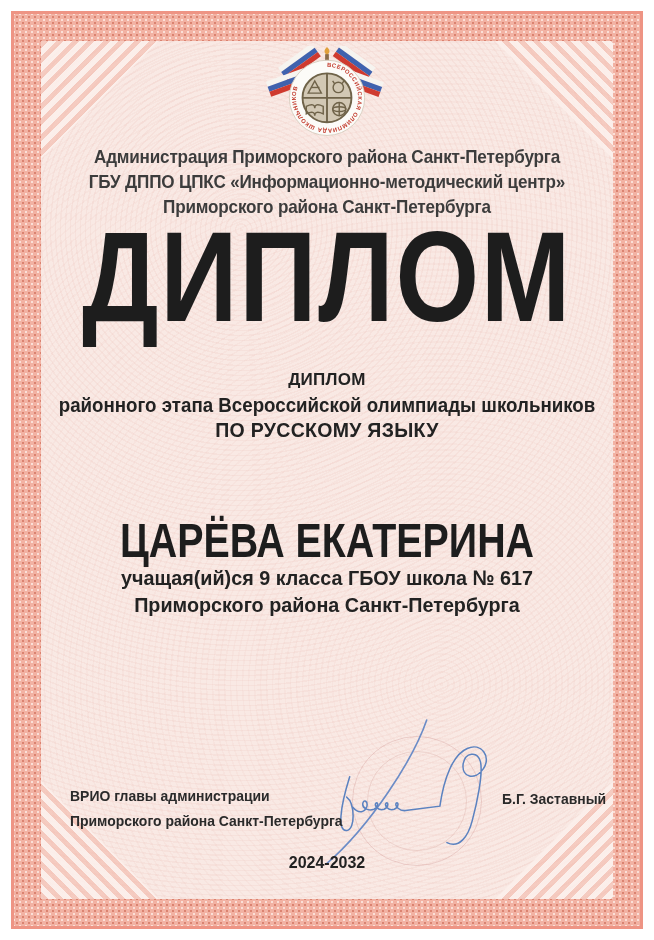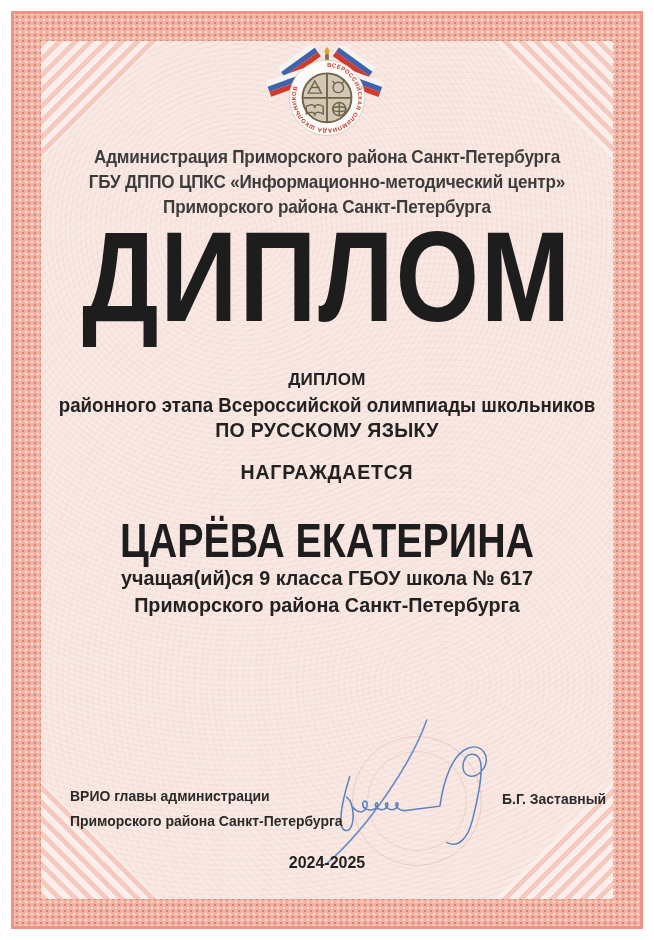--- a/index.html
+++ b/index.html
@@ -185,21 +185,20 @@
       <div>ГБУ ДППО ЦПКС «Информационно-методический центр»</div>
       <div>Приморского района Санкт-Петербурга</div>
     </div>
 
     <div class="diploma-title">ДИПЛОМ</div>
 
     <div class="award-status">ДИПЛОМ</div>
     <div class="award-stage">районного этапа Всероссийской олимпиады школьников</div>
     <div class="award-subject">ПО РУССКОМУ ЯЗЫКУ</div>
 
-    <div class="awarded-label">НАГРАЖДАЕТСЯ</div>
 
     <div class="recipient-name">ЦАРЁВА ЕКАТЕРИНА</div>
     <div class="recipient-details">
       <div>учащая(ий)ся 9 класса ГБОУ школа № 617</div>
       <div>Приморского района Санкт-Петербурга</div>
     </div>
 
     <div class="stamp"></div>
 
     <svg class="signature-svg" viewBox="0 0 175 150">
@@ -207,16 +206,16 @@
       <path d="M27,60 C17,92 15,114 24,113 C33,112 32,86 24,80" stroke="#5b82c0" stroke-width="1.5" fill="none" stroke-linecap="round"></path>
       <path d="M30,90 C36,97 42,95 44,89 C45,84 41,82 40,86 C39,91 45,94 51,92 C56,90 55,84 53,86 C51,88 55,94 61,92 C66,90 65,84 63,86 C61,88 65,94 71,92 C76,90 75,84 73,86 C71,88 76,95 84,93 L116,89 C120,61 129,38 143,32 C157,26 167,40 159,52 C151,64 137,61 139,47 C141,36 153,34 156,45 C159,57 152,88 148,103 C144,119 135,131 123,125" stroke="#5b82c0" stroke-width="1.5" fill="none" stroke-linecap="round"></path>
     </svg>
 
     <div class="signatory">
       <div>ВРИО главы администрации</div>
       <div>Приморского района Санкт-Петербурга</div>
     </div>
     <div class="signer-name">Б.Г. Заставный</div>
 
-    <div class="school-year">2024-2025</div>
+    <div class="school-year">2024-2032</div>
 
   </div>
 </div>
 
 </body></html>

